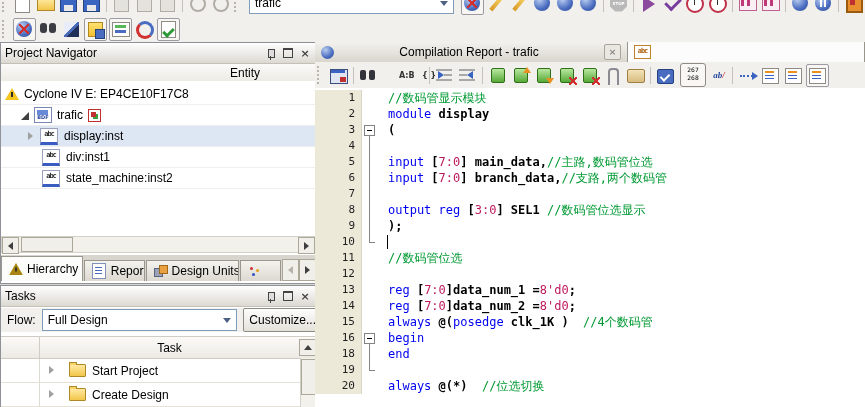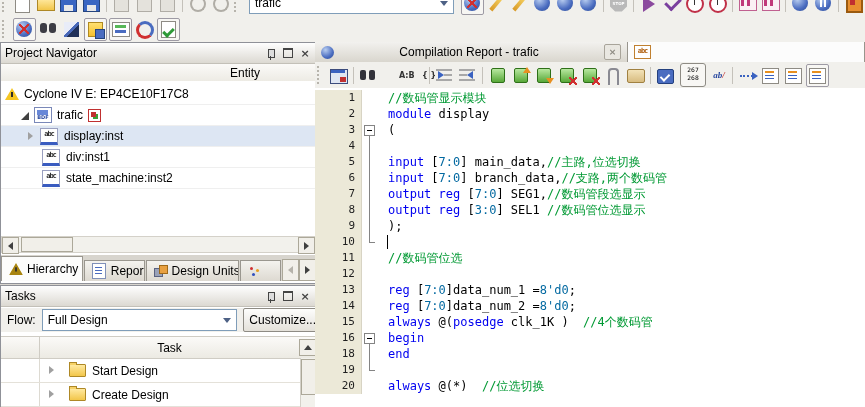--- a/index.html
+++ b/index.html
@@ -194,21 +194,21 @@
       border-right:1px solid #d8d4c4;font-size:11px;line-height:16px;}
   .fold{width:15px;position:relative;flex:0 0 auto;background:#fff;}
   .fbox{position:absolute;left:2px;top:3px;width:9px;height:9px;border:1px solid #848484;background:#fff;}
   .fbox::after{content:"";position:absolute;left:2px;top:4px;width:5px;height:1px;background:#000;}
   .fstem{position:absolute;left:7px;top:14px;bottom:0;width:1px;background:#848484;}
   .fline{position:absolute;left:7px;top:0;bottom:0;width:1px;background:#848484;}
   .fend{position:absolute;left:7px;top:0;height:8px;width:1px;background:#848484;}
   .ffoot{position:absolute;left:7px;top:8px;width:6px;height:1px;background:#848484;}
   .codetxt{flex:1;padding-left:11px;line-height:16px;position:relative;}
   .caret{position:absolute;left:10px;top:1px;width:1px;height:14px;background:#000;}
-  .c-kw{color:#0000f0;} .c-cm{color:#009933;} .c-num{color:#0369a1;} .c-pl{color:#000;}
+  .c-kw{color:#0000f0;} .c-cm{color:#009933;} .c-num{color:#be185d;} .c-pl{color:#000;font-weight:bold;}
 </style>
 </head>
 <body>
 
 <div id="app">
 
   <div id="tb1" class="abs tbar">
     <div class="inner">
       <span class="grip"></span>
       <span id="tb1-left" style="display:flex;align-items:center;">
@@ -362,21 +362,21 @@
         <span class="thead-cell">Task</span>
         <span class="sbtn" style="height:15px;">
             <span class="tri-u"></span>
           </span>
       </div>
       <div id="taskrows">
           <div class="taskrow">
             <span class="lcol"></span>
             <span class="exp col" style="margin-left: 8px;"></span>
             <span class="ic-folder"></span>
-            <span>Start Design</span>
+            <span>Start Project</span>
           </div>
           <div class="taskrow">
             <span class="lcol"></span>
             <span class="exp col" style="margin-left: 8px;"></span>
             <span class="ic-folder"></span>
             <span>Create Design</span>
           </div>
         </div>
       <div class="abs" style="right:0;top:21px;bottom:0;width:15px;background:#f2f1ec;border-left:1px solid #d4d1c9;">
         <div class="thumb" style="width:13px;height:34px;margin:1px 0 0 0;"></div>
@@ -428,23 +428,23 @@
         <span class="tbi boxed"><span class="ic e-doc"></span></span>
       </span>
   </div>
 
   <div id="code" class="abs">
       <div style="height: 2px;"></div>
       <div class="cl"><span class="ln">1</span><span class="fold"></span><span class="codetxt"><span class="c-cm">//数码管显示模块</span></span></div>
       <div class="cl"><span class="ln">2</span><span class="fold"></span><span class="codetxt"><span class="c-kw">module</span><span class="c-pl"> display</span></span></div>
       <div class="cl"><span class="ln">3</span><span class="fold"><span class="fbox"></span><span class="fstem"></span></span><span class="codetxt"><span class="c-pl">(</span></span></div>
       <div class="cl"><span class="ln">4</span><span class="fold"><span class="fline"></span></span></div>
-      <div class="cl"><span class="ln">5</span><span class="fold"><span class="fline"></span></span><span class="codetxt"><span class="c-kw">input</span><span class="c-pl"> [</span><span class="c-num">7:0</span><span class="c-pl">] main_data,</span><span class="c-cm">//主路,位选切换</span></span></div>
+      <div class="cl"><span class="ln">5</span><span class="fold"><span class="fline"></span></span><span class="codetxt"><span class="c-kw">input</span><span class="c-pl"> [</span><span class="c-num">7:0</span><span class="c-pl">] main_data,</span><span class="c-cm">//主路,数码管位选</span></span></div>
       <div class="cl"><span class="ln">6</span><span class="fold"><span class="fline"></span></span><span class="codetxt"><span class="c-kw">input</span><span class="c-pl"> [</span><span class="c-num">7:0</span><span class="c-pl">] branch_data,</span><span class="c-cm">//支路,两个数码管</span></span></div>
-      <div class="cl"><span class="ln">7</span><span class="fold"><span class="fline"></span></span><span class="codetxt"><span class="c-kw">output</span><span class="c-pl"> </span><span class="c-kw">reg</span><span class="c-pl"> [</span><span class="c-num">7:0</span><span class="c-pl">] SEG1,</span><span class="c-cm">//数码管段选显示</span></span></div>
+      <div class="cl"><span class="ln">7</span><span class="fold"><span class="fline"></span></span></div>
       <div class="cl"><span class="ln">8</span><span class="fold"><span class="fline"></span></span><span class="codetxt"><span class="c-kw">output</span><span class="c-pl"> </span><span class="c-kw">reg</span><span class="c-pl"> [</span><span class="c-num">3:0</span><span class="c-pl">] SEL1 </span><span class="c-cm">//数码管位选显示</span></span></div>
       <div class="cl"><span class="ln">9</span><span class="fold"><span class="fline"></span></span><span class="codetxt"><span class="c-pl">);</span></span></div>
       <div class="cl"><span class="ln">10</span><span class="fold"><span class="fend"></span><span class="ffoot"></span></span><span class="codetxt"><span class="caret"></span></span></div>
       <div class="cl"><span class="ln">11</span><span class="fold"></span><span class="codetxt"><span class="c-cm">//数码管位选</span></span></div>
       <div class="cl"><span class="ln">12</span><span class="fold"></span></div>
       <div class="cl"><span class="ln">13</span><span class="fold"></span><span class="codetxt"><span class="c-kw">reg</span><span class="c-pl"> [</span><span class="c-num">7:0</span><span class="c-pl">]data_num_1 =</span><span class="c-num">8'd0</span><span class="c-pl">;</span></span></div>
       <div class="cl"><span class="ln">14</span><span class="fold"></span><span class="codetxt"><span class="c-kw">reg</span><span class="c-pl"> [</span><span class="c-num">7:0</span><span class="c-pl">]data_num_2 =</span><span class="c-num">8'd0</span><span class="c-pl">;</span></span></div>
       <div class="cl"><span class="ln">15</span><span class="fold"></span><span class="codetxt"><span class="c-kw">always</span><span class="c-pl"> @(</span><span class="c-kw">posedge</span><span class="c-pl"> clk_1K )  </span><span class="c-cm">//4个数码管</span></span></div>
       <div class="cl"><span class="ln">16</span><span class="fold"><span class="fbox"></span><span class="fstem"></span></span><span class="codetxt"><span class="c-kw">begin</span></span></div>
       <div class="cl"><span class="ln">18</span><span class="fold"><span class="fline"></span></span><span class="codetxt"><span class="c-kw">end</span></span></div>

